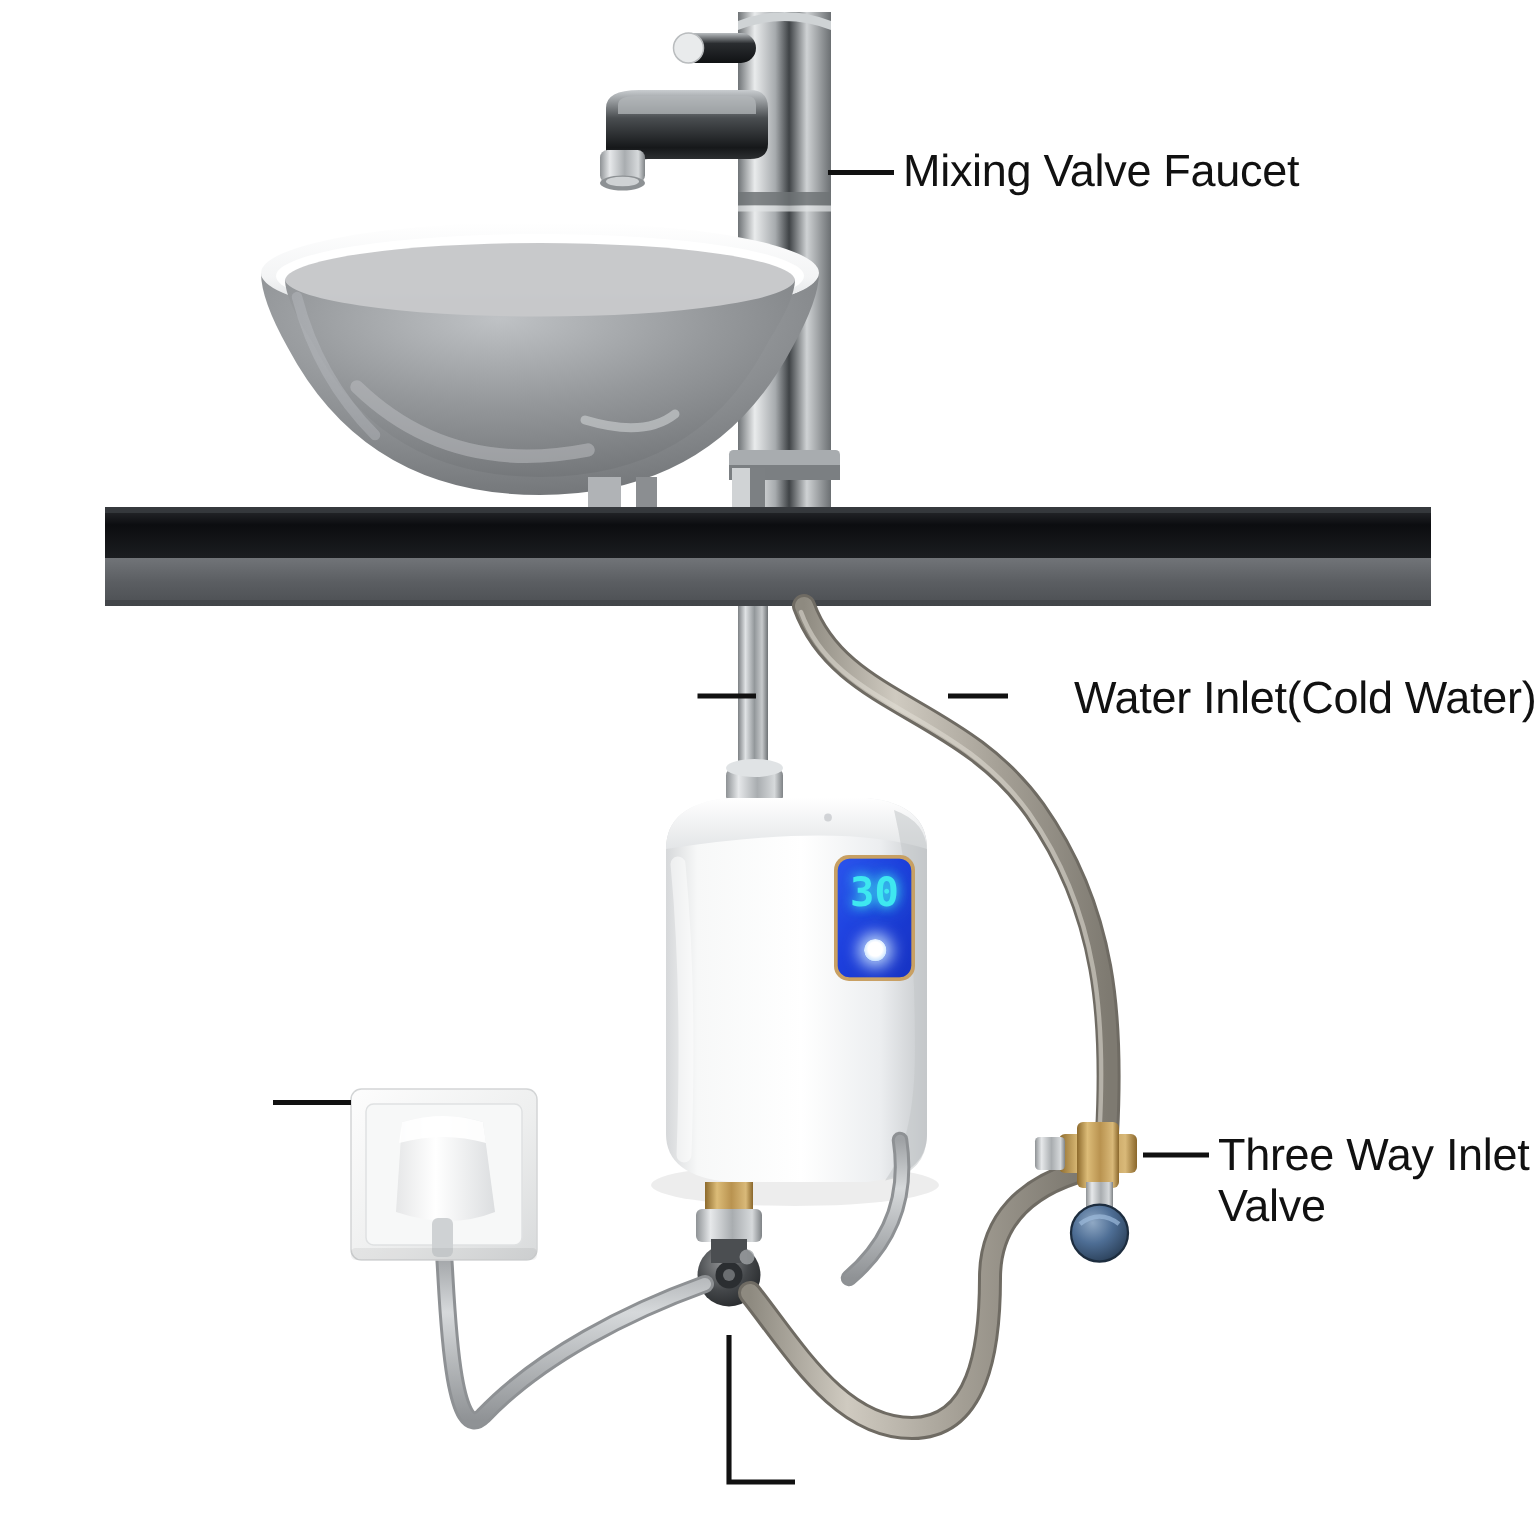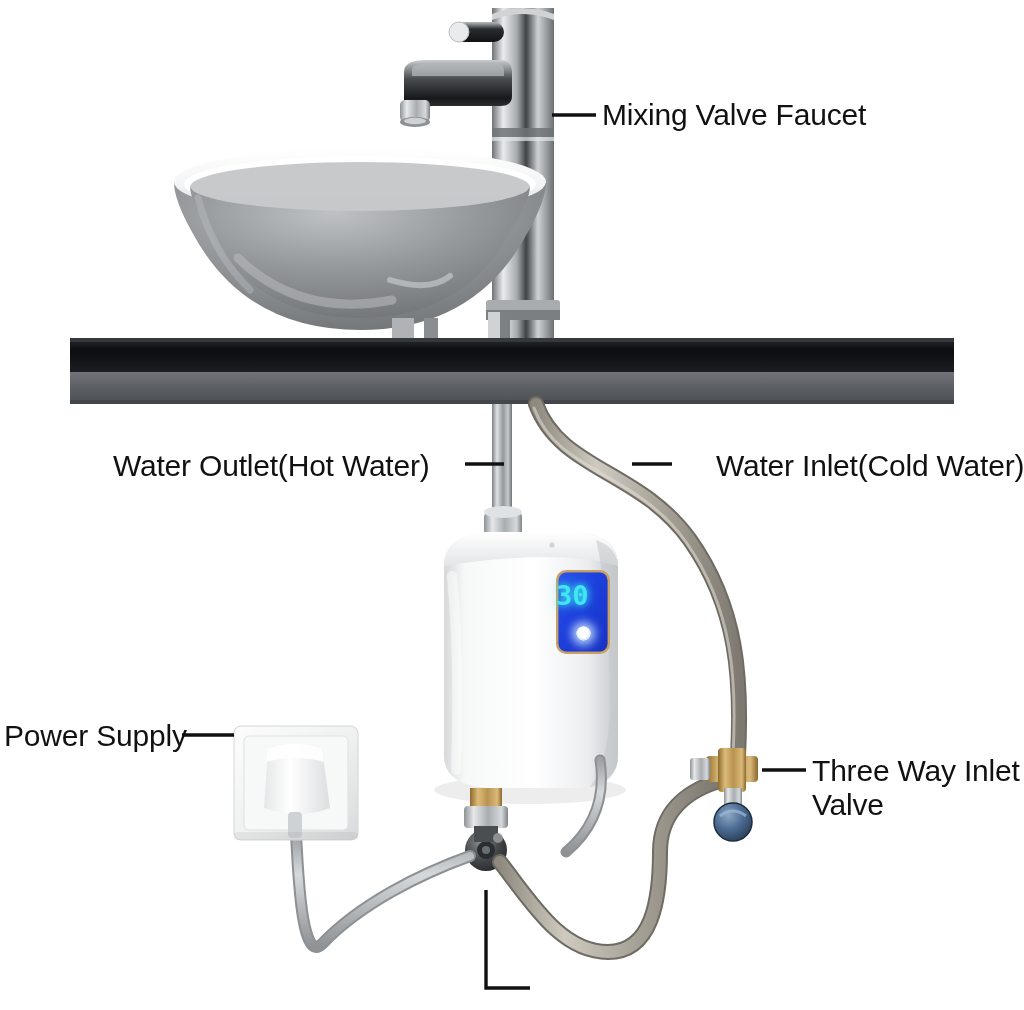--- a/index.html
+++ b/index.html
@@ -345,30 +345,28 @@
       <line x1="465" y1="464" x2="504" y2="464"></line>
       <line x1="632" y1="464" x2="672" y2="464"></line>
       <line x1="182" y1="735" x2="234" y2="735"></line>
       <line x1="762" y1="770" x2="806" y2="770"></line>
       <path d="M486 890 L486 988 L530 988"></path>
     </g>
   </svg>
 
   <div class="callout lbl-mixing">Mixing Valve Faucet</div>
 
-  <div class="callout lbl-outlet">Water Outlet(Hot Water)</div>
 
   <div class="callout lbl-inlet">Water Inlet(Cold Water)</div>
 
-  <div class="callout lbl-power">Power Supply</div>
 
   <div class="callout two-line lbl-threeway">
     <div>Three Way Inlet</div>
     <div>Valve</div>
   </div>
 
 
   <div id="display-overlay" style="position: absolute; left: 556px; top: 570px; width: 54px; height: 84px; pointer-events: none;">
-      <div class="seg-display-num" style="position: absolute; left: 0px; top: 10px; width: 54px; text-align: left; font-size: 27px; letter-spacing: 0px; color: rgb(62, 232, 240); text-shadow: rgb(62, 232, 240) 0px 0px 7px, rgba(62, 232, 240, 0.65) 0px 0px 14px;">30</div>
+      <div class="seg-display-num" style="position: absolute; left: 0px; top: 10px; width: 54px; text-align: center; font-size: 27px; letter-spacing: 0px; color: rgb(62, 232, 240); text-shadow: rgb(62, 232, 240) 0px 0px 7px, rgba(62, 232, 240, 0.65) 0px 0px 14px;">30</div>
       <div style="position: absolute; left: 20px; top: 56px; width: 15px; height: 15px; border-radius: 50%; background: radial-gradient(circle at 50% 45%, rgb(255, 255, 255) 0%, rgb(255, 255, 255) 42%, rgb(207, 230, 255) 68%, rgba(90, 150, 230, 0.25) 100%); box-shadow: rgba(210, 235, 255, 0.85) 0px 0px 10px 4px;"></div>
     </div>
 
 </div>
 
 </body></html>

